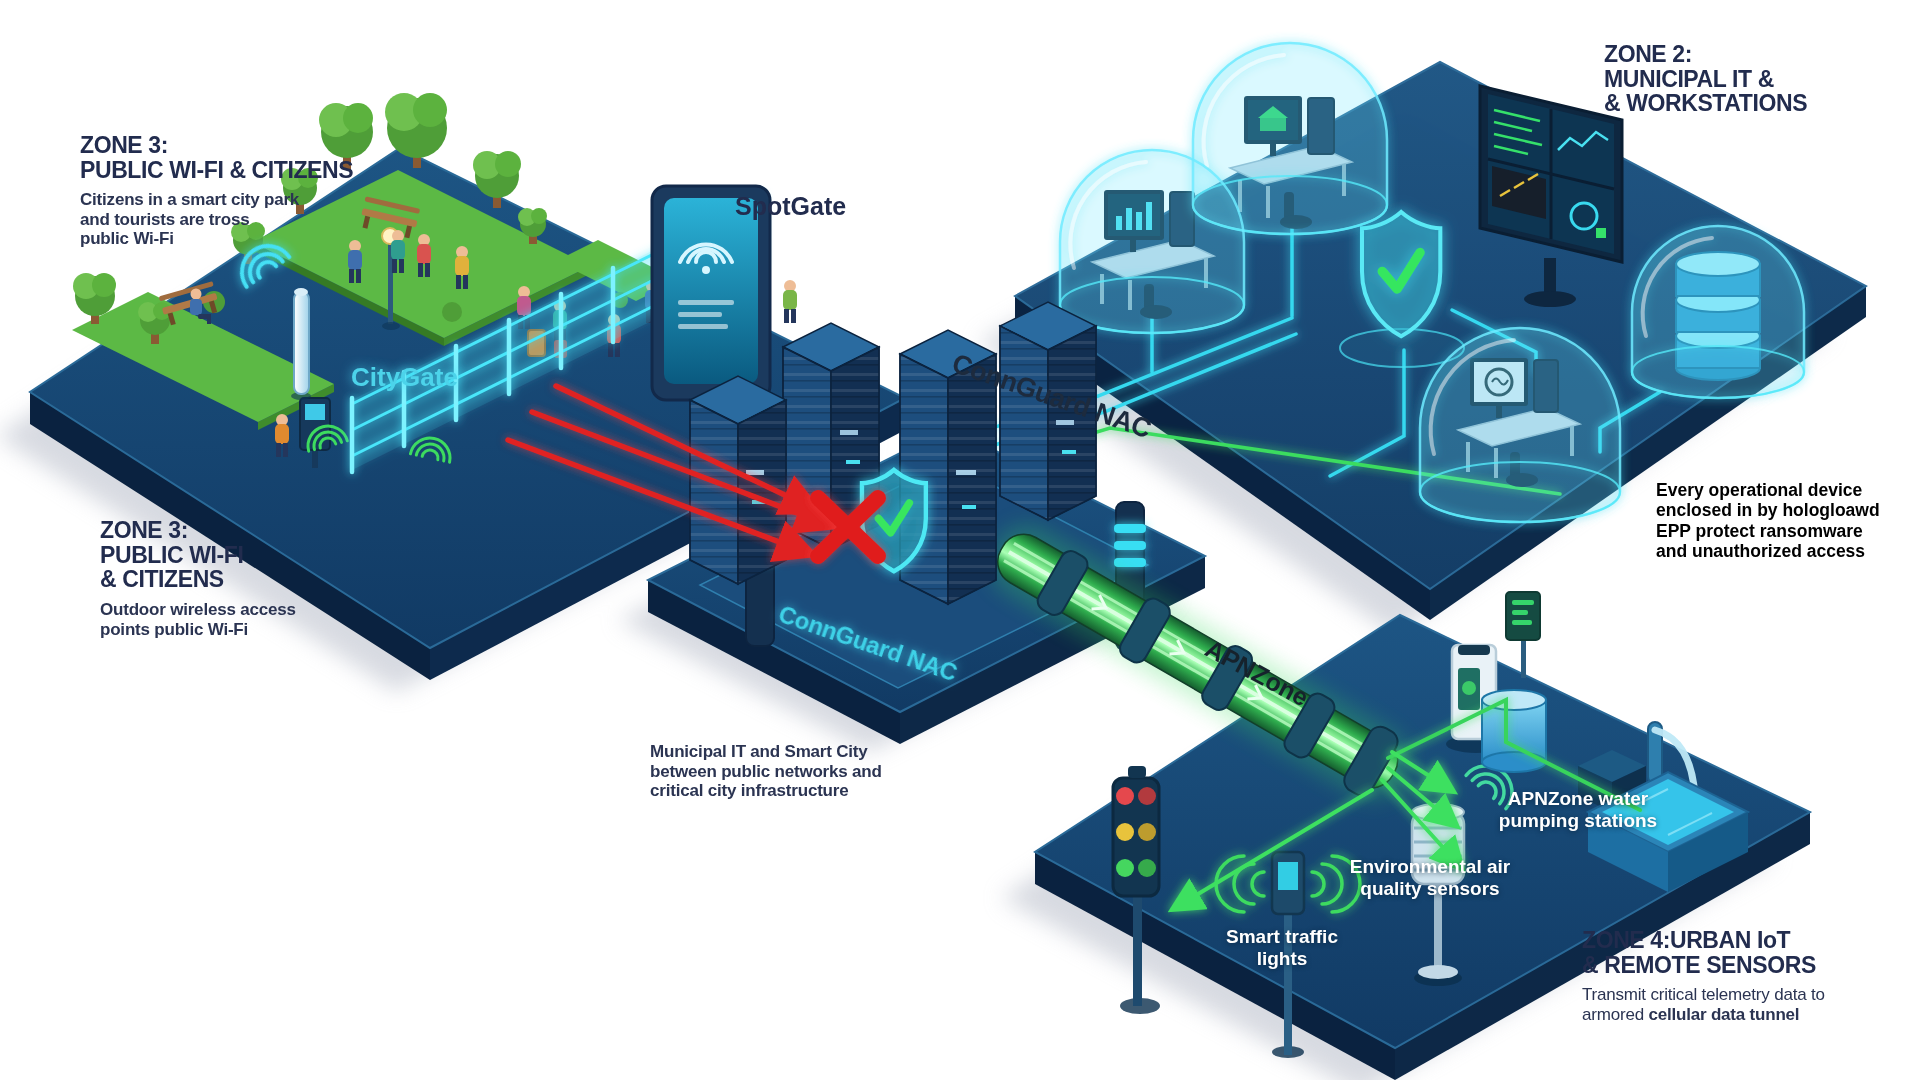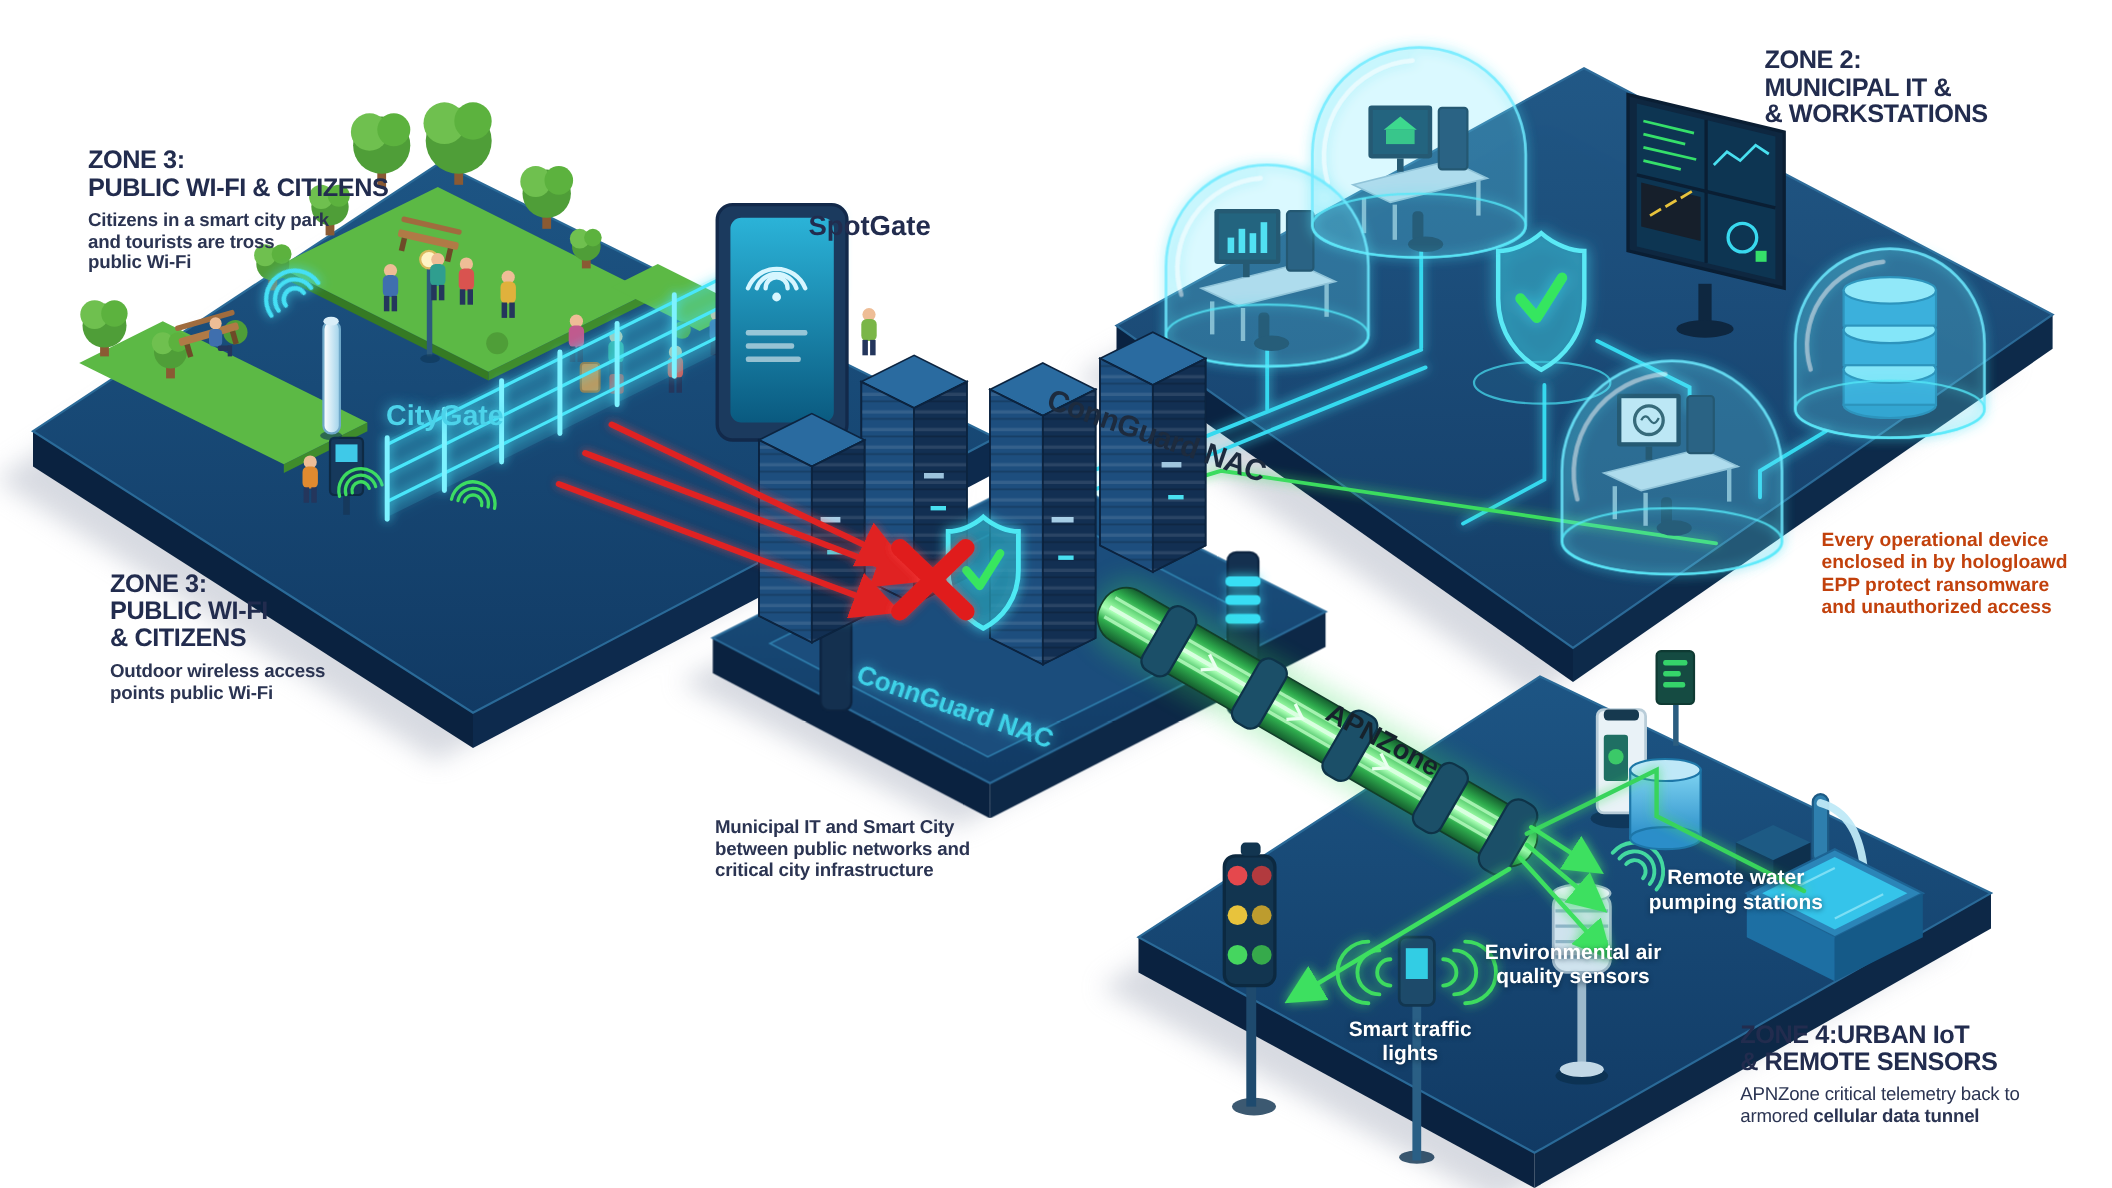--- a/index.html
+++ b/index.html
@@ -2,21 +2,21 @@
 <html><head>
 <meta charset="utf-8">
 <style>
   html,body{margin:0;padding:0;background:#ffffff;}
   .stage{position:relative;width:1920px;height:1080px;background:#ffffff;overflow:hidden;
          font-family:"Liberation Sans",sans-serif;}
   svg{position:absolute;left:0;top:0;}
   .lbl{position:absolute;white-space:nowrap;}
   .zone-title{font-weight:bold;font-size:23px;line-height:1.07;color:#222c4e;letter-spacing:-0.4px;}
   .zone-desc{font-weight:bold;font-size:17px;line-height:1.16;color:#2b3452;letter-spacing:-0.2px;}
-  .note{font-weight:bold;font-size:17.5px;line-height:1.16;color:#c2410c;}
+  .note{font-weight:bold;font-size:17.5px;line-height:1.16;color:#000000;}
   .dev-label{font-weight:bold;font-size:19px;line-height:1.15;color:#ffffff;text-align:center;
              text-shadow:0 1px 5px rgba(8,30,52,.65);}
   .spotgate{font-weight:bold;font-size:25px;color:#222c4e;}
   .citygate{font-weight:bold;font-size:26px;color:#4cd3ea;text-shadow:0 0 12px rgba(70,215,240,.95);}
   .cg-top{font-weight:bold;font-size:27px;color:#1d2b3e;transform:rotate(19deg);transform-origin:0 0;letter-spacing:-0.5px;}
   .cg-plat{font-weight:bold;font-size:24px;color:#3ed2e8;transform:rotate(19deg);transform-origin:0 0;
            text-shadow:0 0 10px rgba(62,210,232,.8);letter-spacing:-0.3px;}
   .apn{font-weight:bold;font-size:25px;color:#16222c;transform:rotate(28deg);transform-origin:0 0;}
   .z4norm{font-weight:normal;}
   .z4bold{font-weight:bold;}
@@ -696,26 +696,26 @@
 
 <div class="lbl dev-label" style="left:1182px;top:926px;width:200px;">
   <div>Smart traffic</div>
   <div>lights</div>
 </div>
 <div class="lbl dev-label" style="left:1330px;top:856px;width:200px;">
   <div>Environmental air</div>
   <div>quality sensors</div>
 </div>
 <div class="lbl dev-label" style="left:1468px;top:788px;width:220px;">
-  <div>Remote water</div>
+  <div>APNZone water</div>
   <div>pumping stations</div>
 </div>
 
 <div class="lbl zone-title" style="left:1582px;top:928px;">
   <div>ZONE 4:URBAN IoT</div>
   <div>&amp; REMOTE SENSORS</div>
 </div>
 <div class="lbl zone-desc" style="left:1582px;top:985px;">
-  <div class="z4norm">APNZone critical telemetry back to</div>
+  <div class="z4norm">Transmit critical telemetry data to</div>
   <div><span class="z4norm">armored </span><span class="z4bold">cellular data tunnel</span></div>
 </div>
 
 </div>
 
 </body></html>

